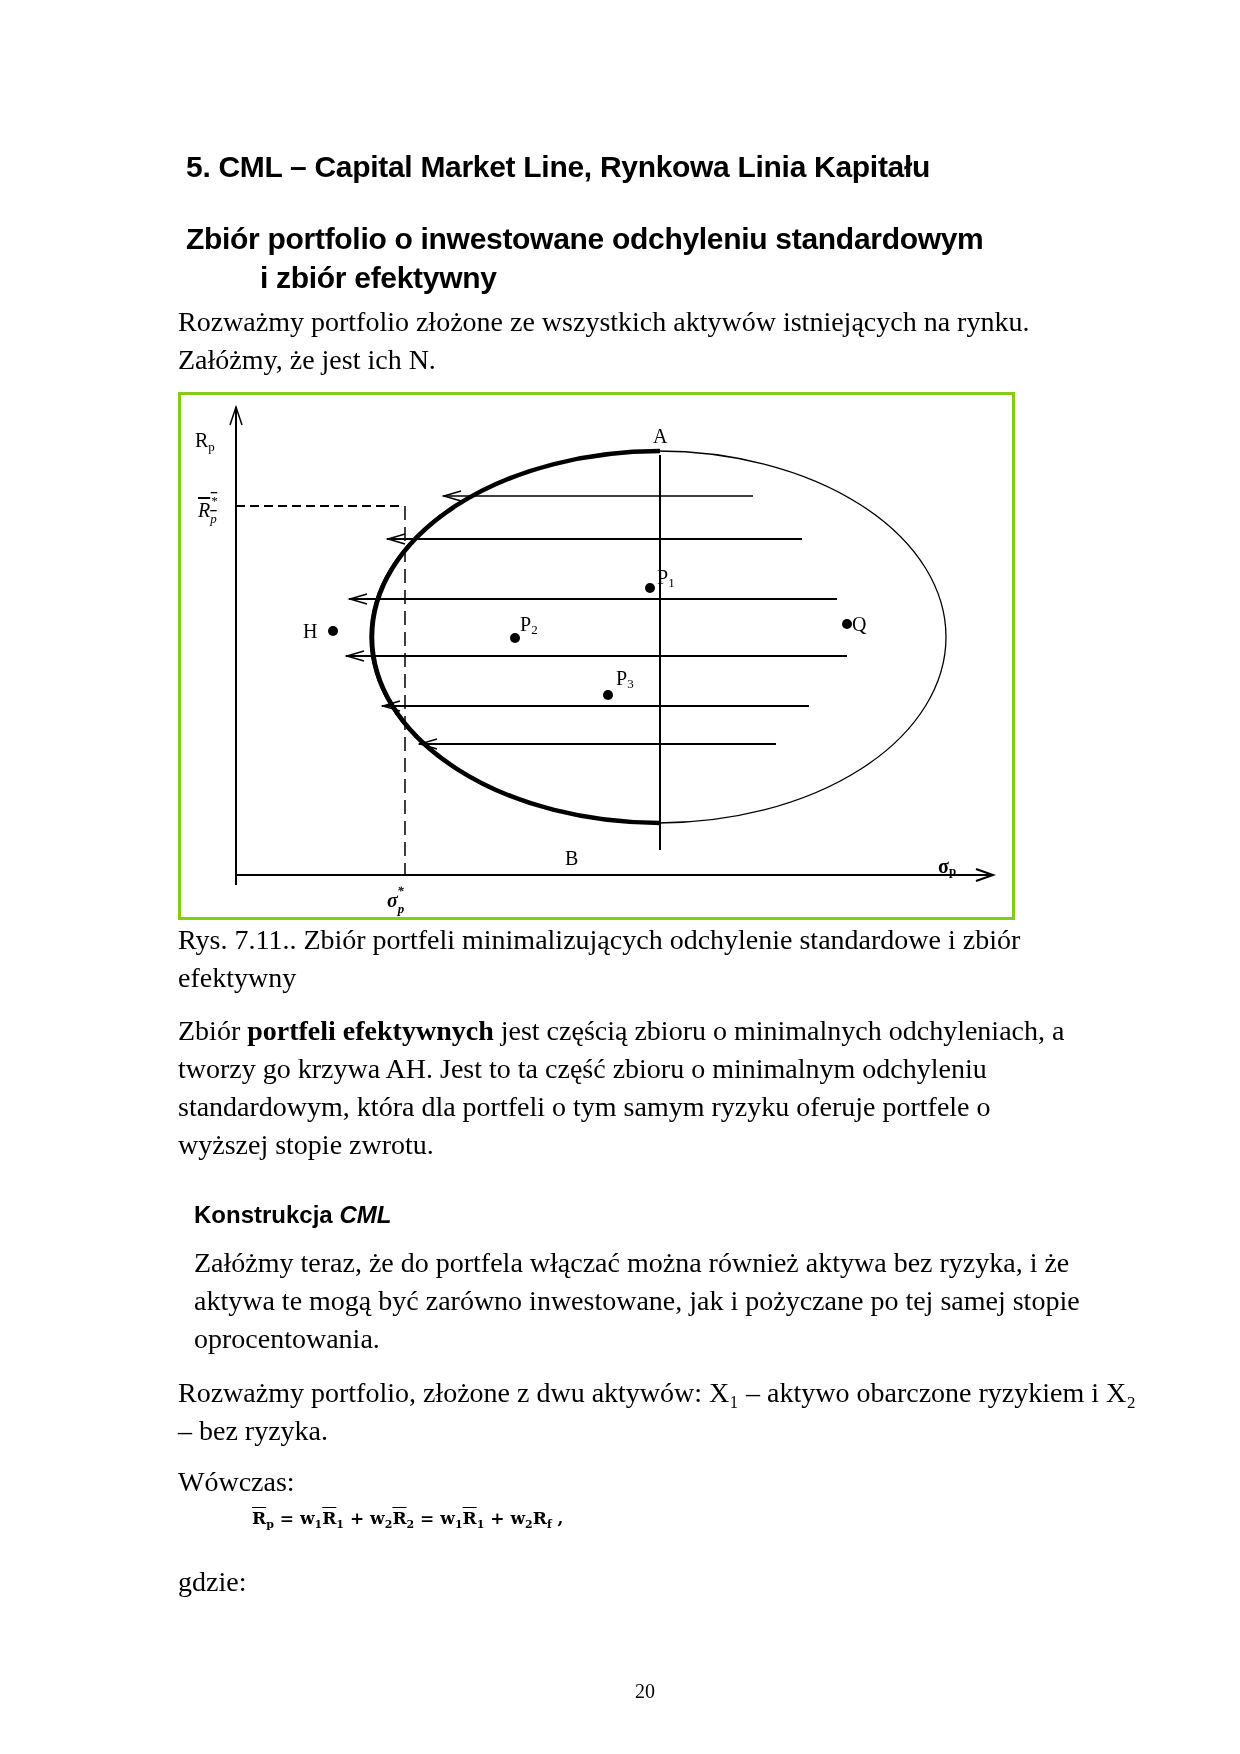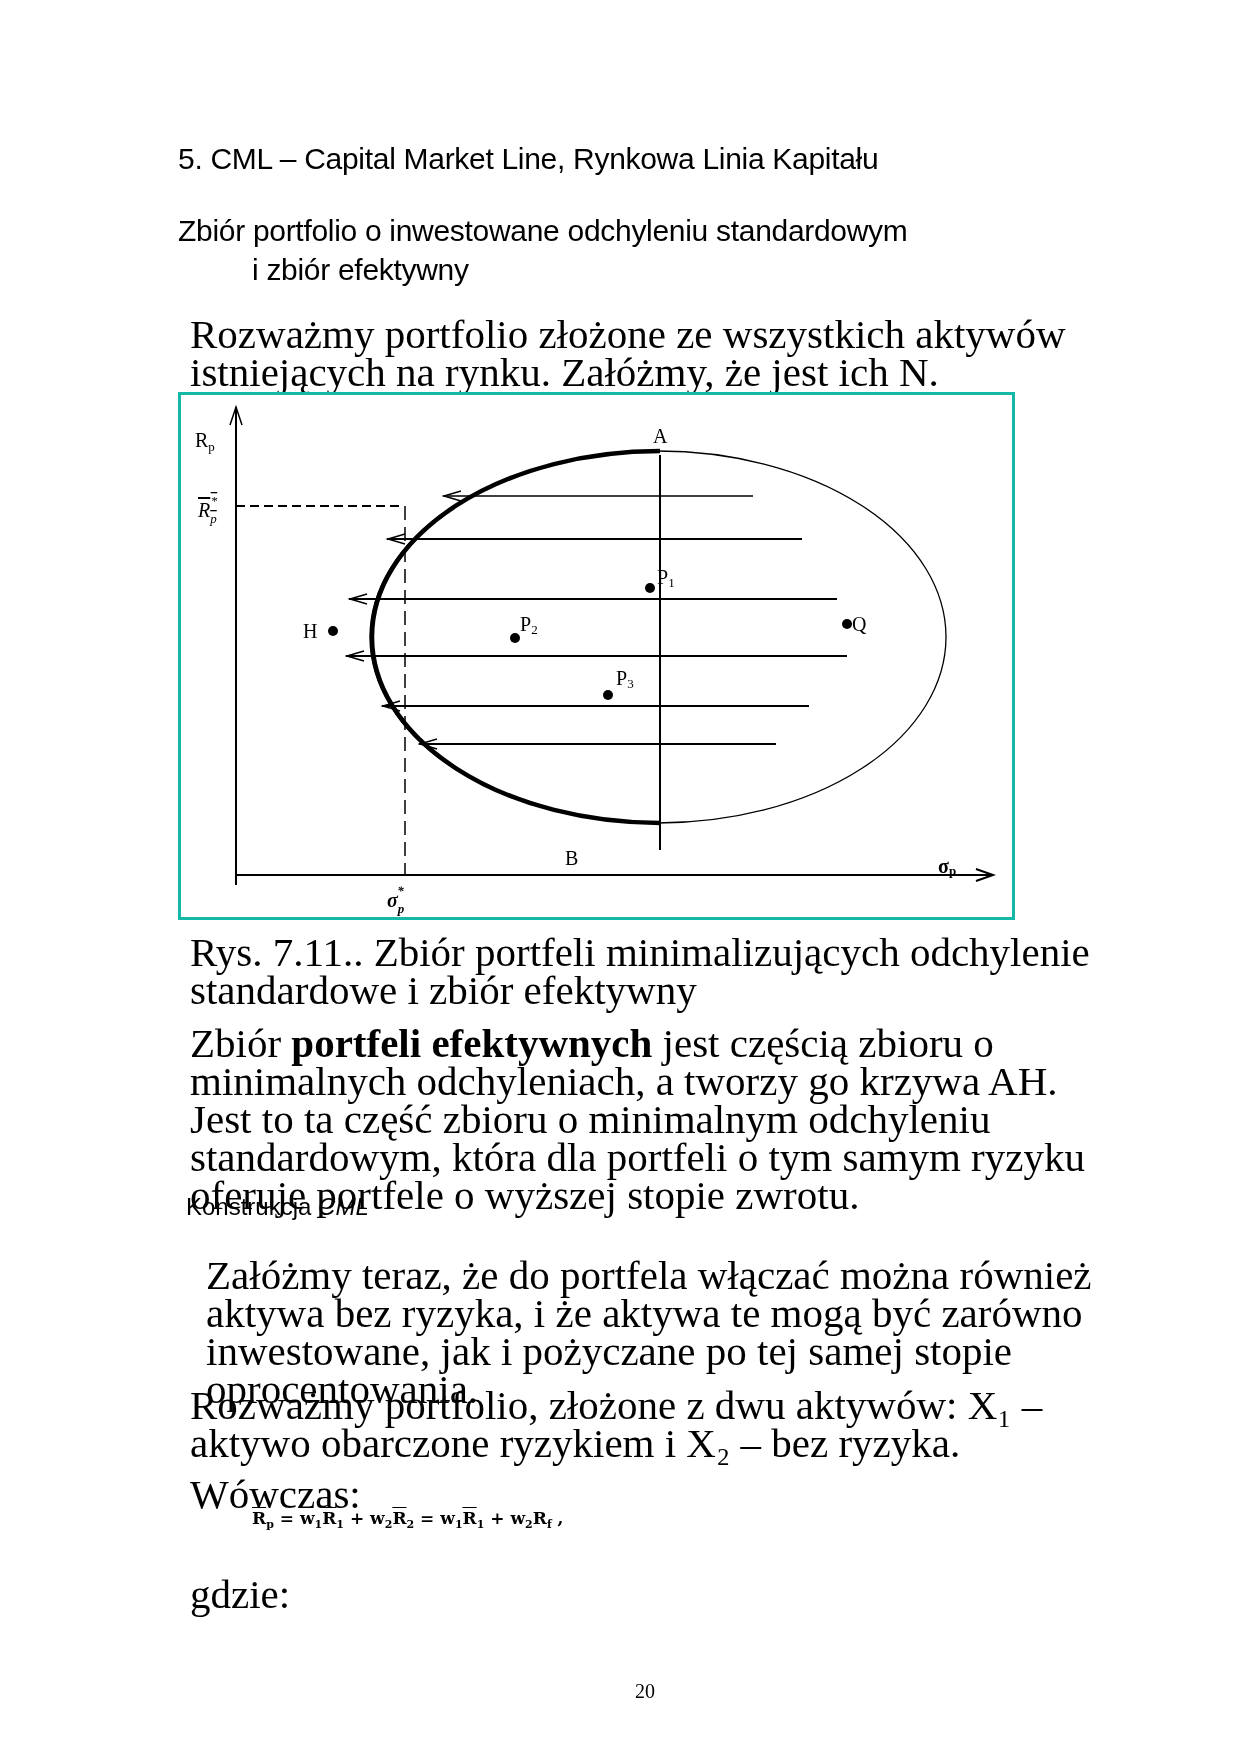--- a/index.html
+++ b/index.html
@@ -1,24 +1,24 @@
 <!DOCTYPE html>
 <html><head>
 <meta charset="utf-8">
 <style>
   html, body { margin: 0; padding: 0; background: #ffffff; }
   body { width: 1240px; height: 1754px; position: relative; overflow: hidden; color: #000; }
   .page { position: absolute; left: 0; top: 0; width: 1240px; height: 1754px; }
-  .h-sans { font-family: "Liberation Sans", sans-serif; font-weight: normal; position: absolute; margin: 0; }
-  .serif { font-family: "Liberation Serif", serif; position: absolute; margin: 12px; font-size: 41px; line-height: 38px; }
+  .h-sans { font-family: "Liberation Sans", sans-serif; font-weight: bold; position: absolute; margin: 8px; }
+  .serif { font-family: "Liberation Serif", serif; position: absolute; margin: 0; font-size: 28px; line-height: 38px; }
   #h1 { left: 178px; top: 142px; font-size: 30px; letter-spacing: -0.3px; }
   #h2a { left: 178px; top: 214px; font-size: 30px; letter-spacing: -0.3px; }
   #h2b { left: 252px; top: 253px; font-size: 30px; letter-spacing: -0.3px; }
   #p1 { left: 178px; top: 303px; width: 900px; }
-  #figure { position: absolute; left: 178px; top: 392px; width: 831px; height: 522px; border: 3px solid #14b8a6; box-sizing: content-box; text-decoration: underline; }
+  #figure { position: absolute; left: 178px; top: 392px; width: 831px; height: 522px; border: 3px solid #84cc16; box-sizing: content-box; text-decoration: underline; }
   #figure svg { position: absolute; left: 0; top: 0; }
   #caption { left: 178px; top: 921px; width: 920px; }
   #p2 { left: 178px; top: 1012px; width: 900px; }
   #h3 { left: 186px; top: 1193px; font-size: 24px; }
   #h3 .ital { font-style: italic; }
   #p3 { left: 194px; top: 1244px; width: 920px; }
   #p4 { left: 178px; top: 1374px; width: 960px; }
   #p5 { left: 178px; top: 1463px; }
   #formula { position: absolute; left: 252px; top: 1508px; font-family: "DejaVu Serif", serif; font-weight: bold; font-size: 17px; }
   #formula .ov { text-decoration: overline; }

